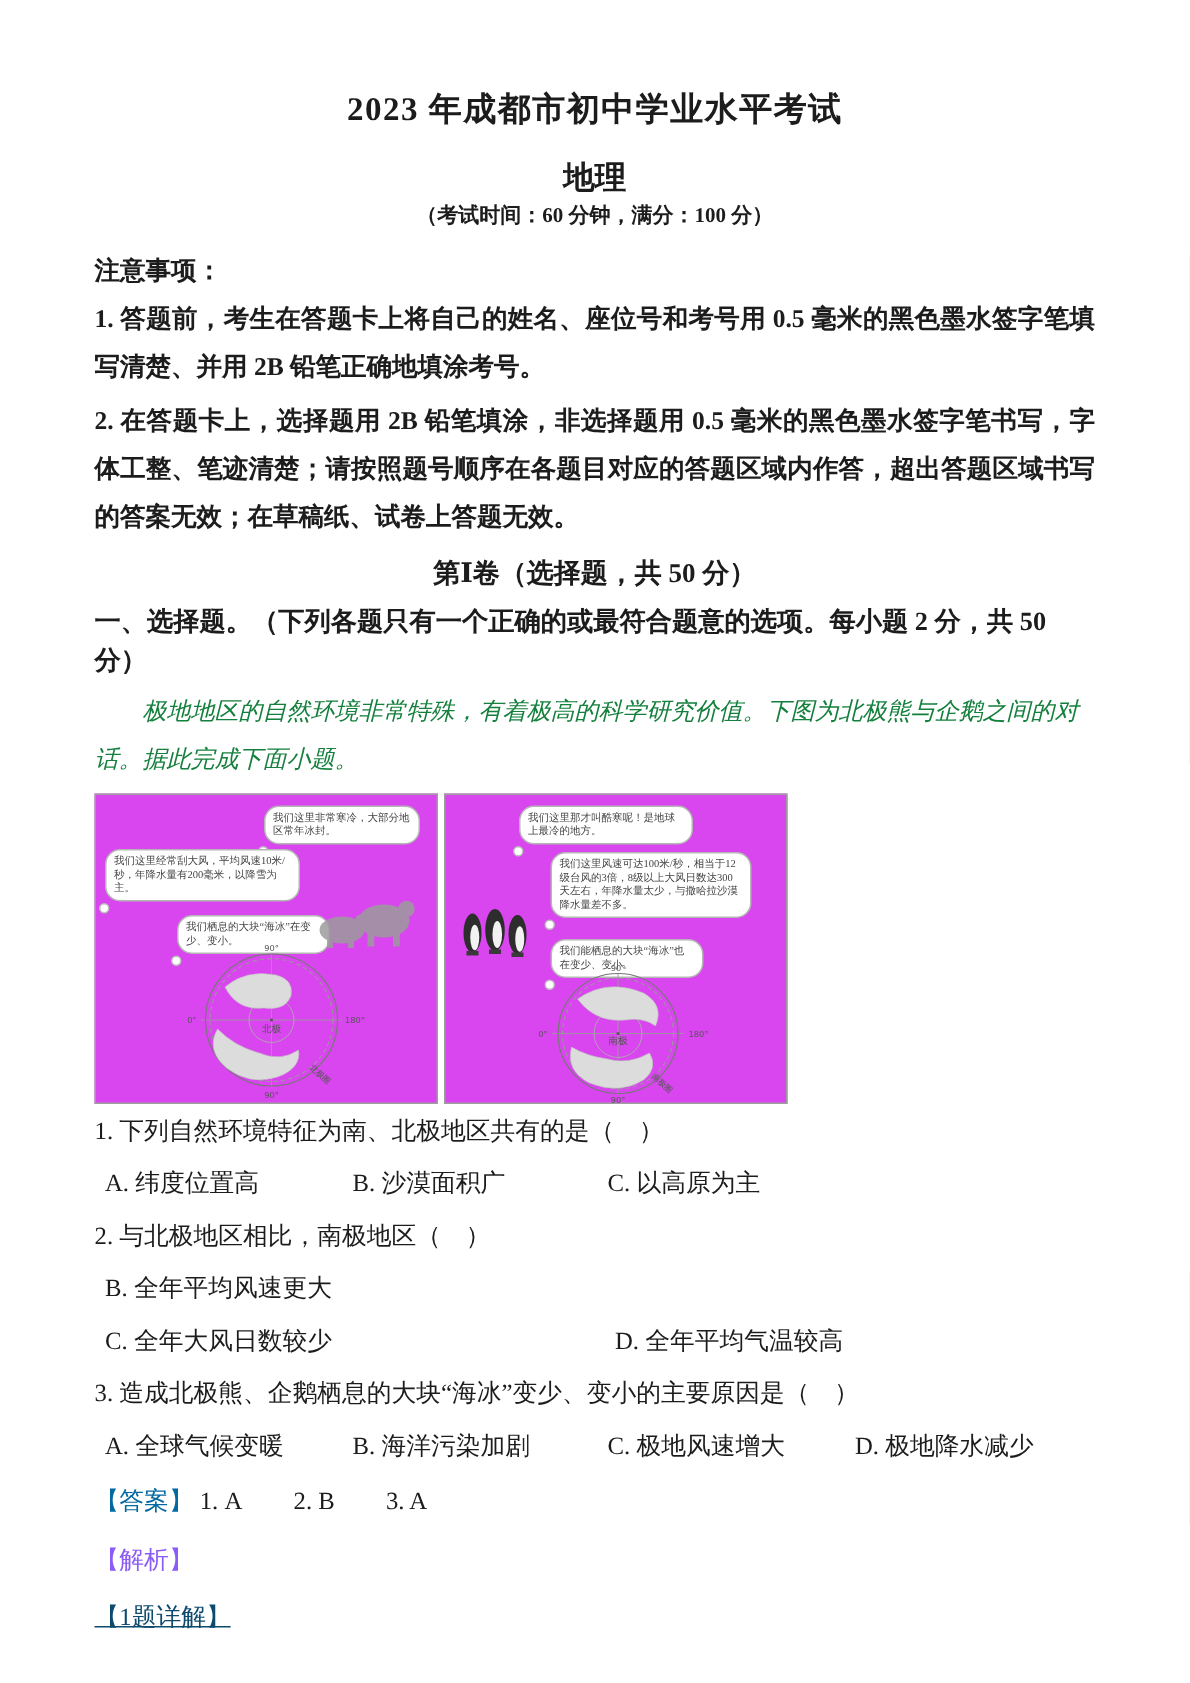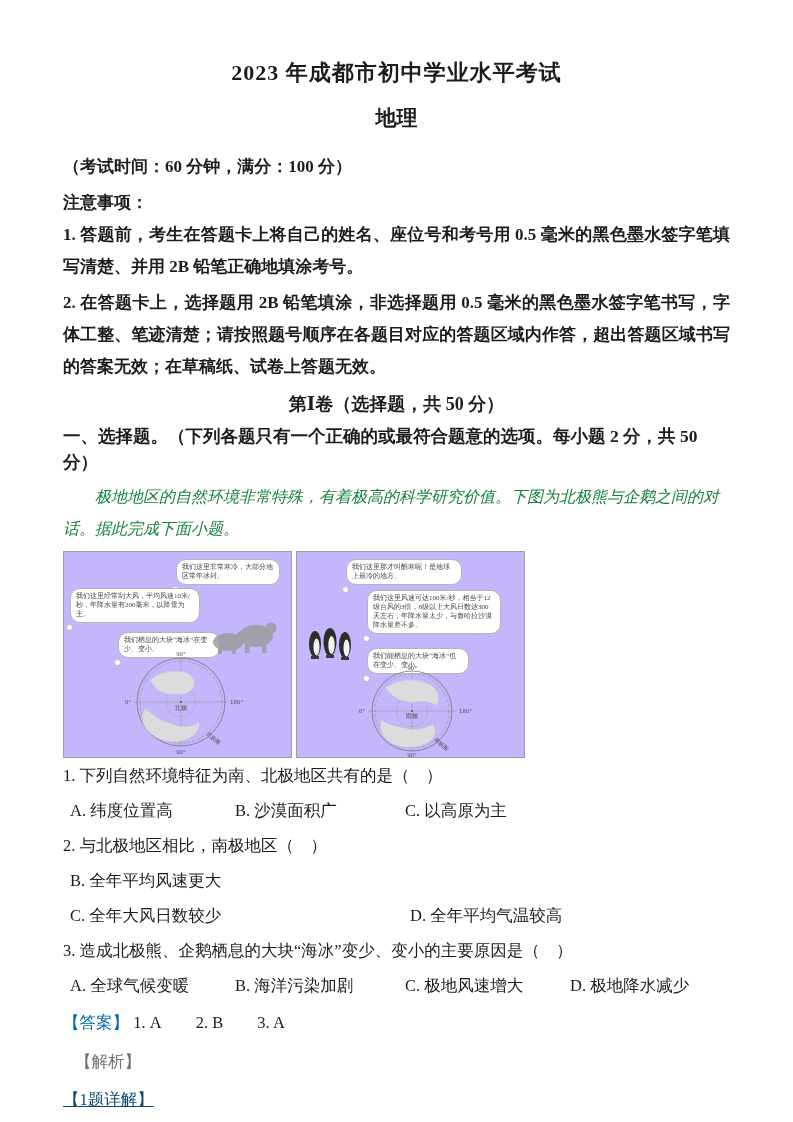--- a/index.html
+++ b/index.html
@@ -9,34 +9,34 @@
     margin:0 auto;
     background:#ffffff;
     font-family:"Liberation Serif","DejaVu Serif",serif;
     color:#1c1c1c;
     overflow:hidden;
   }
   .content{padding:58px 63px 0 63px;}
 
   .doc-title{margin:0;text-align:center;font-size:22px;line-height:30px;font-weight:bold;letter-spacing:1px;}
   .doc-subject{margin:16px 0 0;text-align:center;font-size:21px;line-height:28px;font-weight:bold;}
-  .doc-info{margin:23px 0 0;font-size:17px;line-height:23px;font-weight:bold;}
+  .doc-info{margin:1px 0 0;text-align:center;font-size:14px;line-height:23px;font-weight:bold;}
 
   .notice-head{margin:13px 0 0;font-size:17px;line-height:24px;font-weight:bold;}
   .notice-item{margin:4px 0 0;font-size:17px;line-height:32px;font-weight:bold;text-align:justify;}
 
   .section-title{margin:8px 0 0;text-align:center;font-size:18px;line-height:26px;font-weight:bold;}
   .part-head{margin:6px 0 0;font-size:17.5px;line-height:26px;font-weight:bold;}
 
   .passage{margin:6px 0 0;font-size:16px;line-height:32px;text-indent:2em;font-style:italic;color:#15803d;}
 
   .figure-row{display:flex;gap:4px;margin:6px 0 0;}
   .fig-box{
     position:relative;width:229px;height:207px;
-    border:1px solid #9e9e9e;background:#c4b5fd;box-sizing:border-box;
+    border:1px solid #9e9e9e;background:#d946ef;box-sizing:border-box;
     font-style:normal;
   }
   .bubble{
     position:absolute;background:#fff;
     border:1px solid #b5b5b5;border-radius:10px;
     padding:3px 5px;font-size:7px;line-height:9px;color:#444;
     box-sizing:border-box;
   }
   .bubble::after{
     content:"";position:absolute;width:5px;height:5px;
@@ -187,19 +187,19 @@
       <span class="opt">D. 极地降水减少</span>
     </div>
 
     <p class="answer-line">
       <span class="tag answer-tag" style="color: #0369a1;">【答案】</span>
       <span class="ans-item">1. A</span>
       <span class="ans-item">2. B</span>
       <span class="ans-item">3. A</span>
     </p>
     <p class="analysis-line">
-      <span class="tag analysis-tag" style="color: #737373; margin-left: 12px;">【解析】</span>
+      <span class="tag analysis-tag" style="color: #8b5cf6;">【解析】</span>
     </p>
     <p class="detail-line">【1题详解】</p>
 
   </div>
 
 </div>
 
 </body></html>

